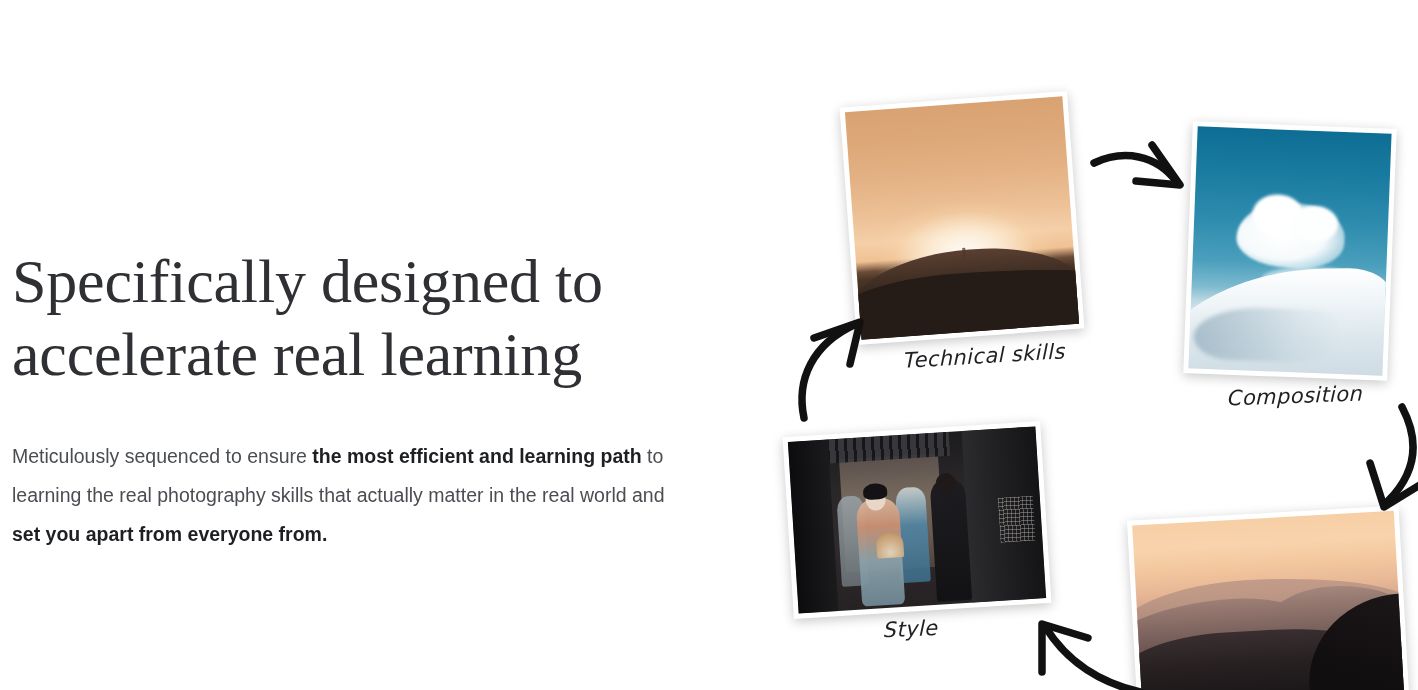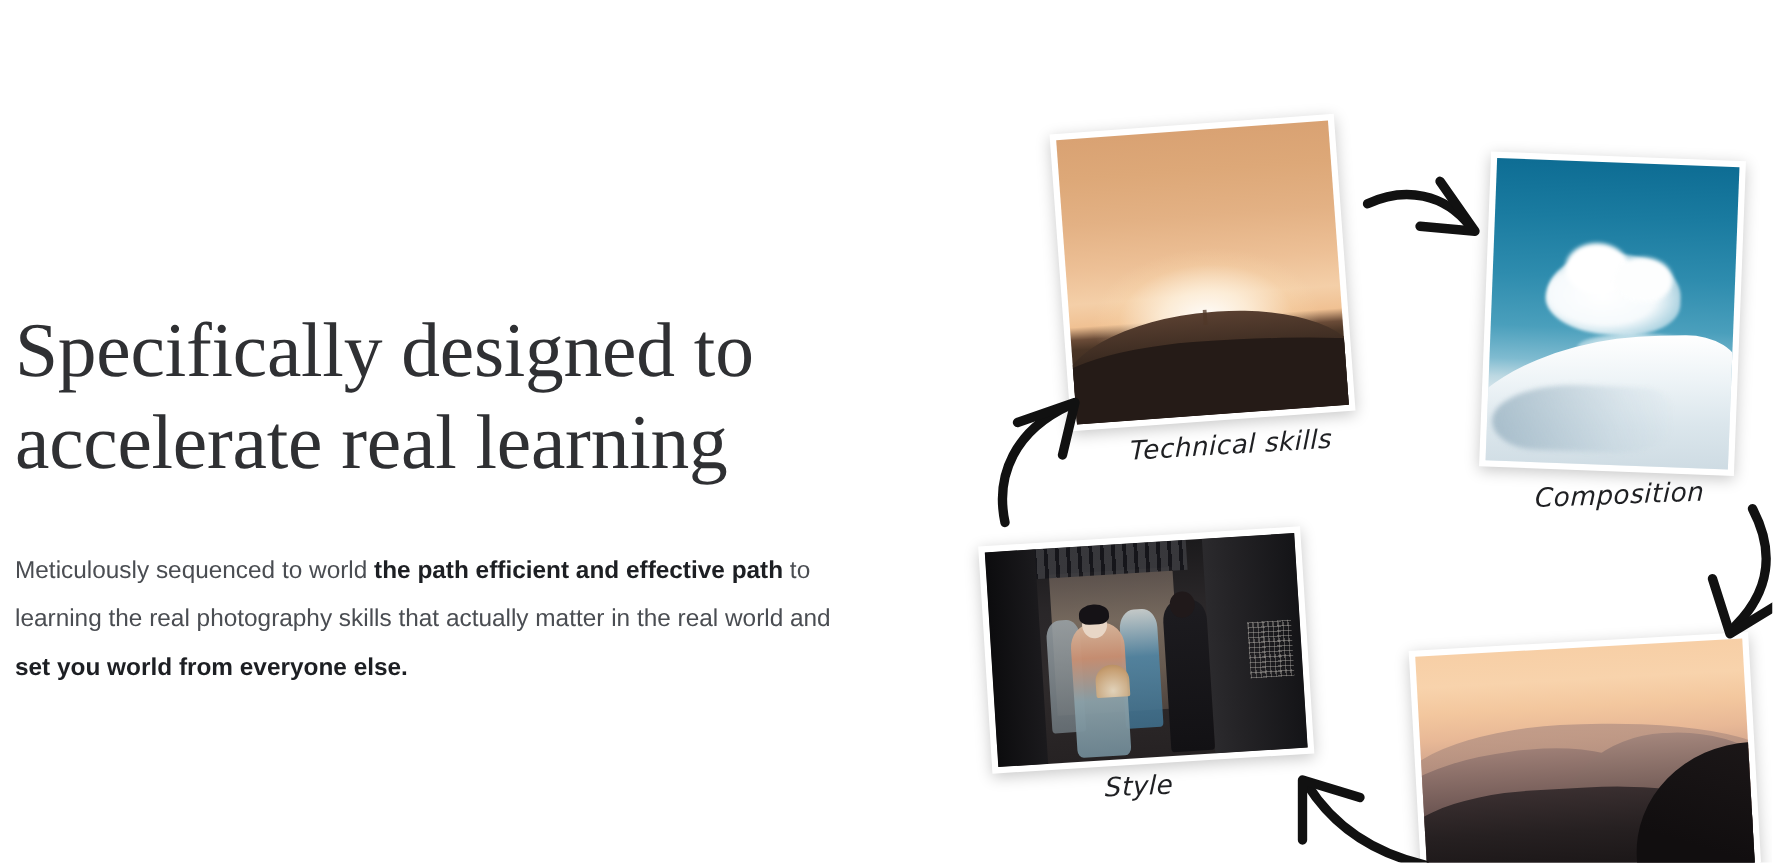--- a/index.html
+++ b/index.html
@@ -293,21 +293,21 @@
 
   <div id="text-column">
 
     <h1 id="page-title">
       <span>Specifically designed to</span>
       <br>
       <span>accelerate real learning</span>
     </h1>
 
     <p id="intro-paragraph">
-      <span>Meticulously sequenced to world </span><b>the path efficient and effective path</b><span> to learning the real photography skills that actually matter in the real world and </span><b>set you world from everyone else.</b>
+      <span>Meticulously sequenced to ensure </span><b>the most efficient and learning path</b><span> to learning the real photography skills that actually matter in the real world and </span><b>set you apart from everyone from.</b>
     </p>
 
   </div>
 
   <div id="collage">
 
     <div class="photo-card" id="photo-technical">
       <div class="photo-inner">
         <div class="hill-a"></div>
         <div class="hill-b"></div>

